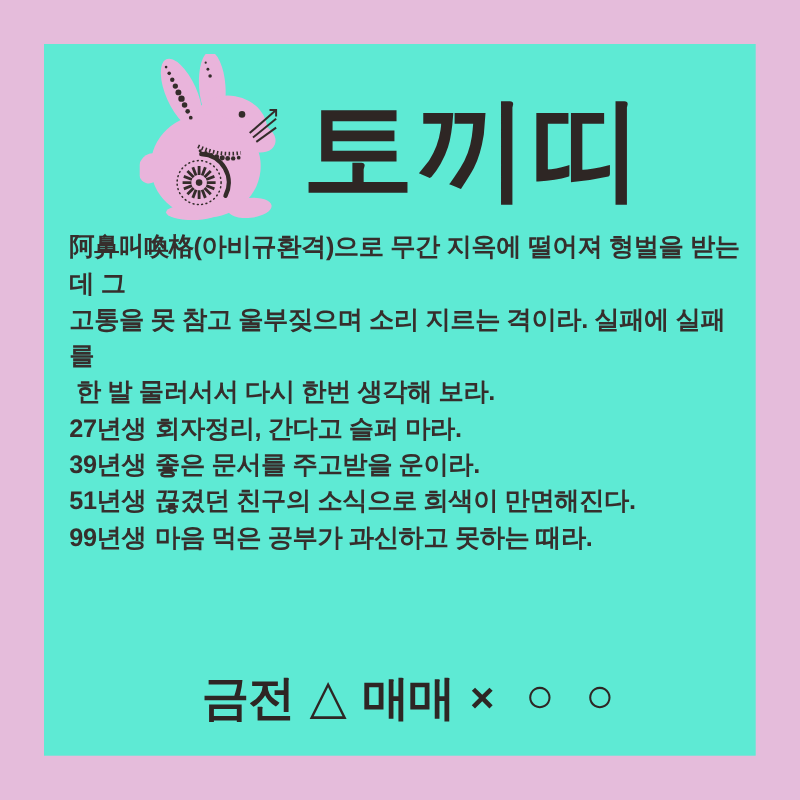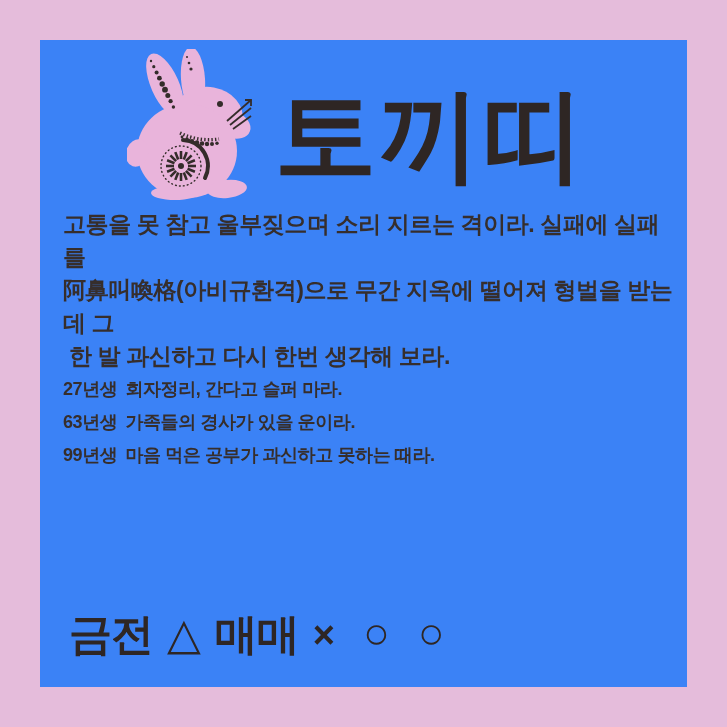--- a/index.html
+++ b/index.html
@@ -3,45 +3,45 @@
 <meta charset="utf-8">
 <style>
   html,body{margin:0;padding:0;background:#ffffff;}
   .canvas{
     position:relative;width:727px;height:727px;overflow:hidden;
     background:#e5bcdb;
     font-family:"Liberation Sans","DejaVu Sans",sans-serif;
   }
   .sheet{
     position:absolute;left:40px;top:40px;width:647px;height:647px;
-    background:#3b82f6;color:#362e2c;
+    background:#5eead4;color:#362e2c;
   }
   .header{
     position:absolute;top:0;left:0;right:0;height:168px;
     display:flex;align-items:center;justify-content:center;
   }
   .rabbit{flex:0 0 auto;margin-top:4px;margin-left:-14px;}
   .title{
     font-size:102px;font-weight:900;line-height:1;color:#2e2624;
     letter-spacing:2px;margin:22px 0 0 -4px;white-space:nowrap;
   }
   .desc{
     position:absolute;top:168px;left:23px;right:14px;
     font-size:23px;font-weight:700;line-height:33px;letter-spacing:-0.4px;
   }
   .desc-line{white-space:pre-wrap;}
   .years{
     position:absolute;top:333px;left:23px;right:14px;
-    font-size:18px;font-weight:700;line-height:33px;letter-spacing:-0.4px;
+    font-size:23px;font-weight:700;line-height:33px;letter-spacing:-0.4px;
   }
   .year-line{white-space:nowrap;}
   .year-line .year{margin-right:8px;}
   .summary{
     position:absolute;top:566px;left:0;right:0;
-    display:flex;align-items:center;
+    display:flex;justify-content:center;align-items:center;
     font-size:43px;font-weight:900;color:#2e2624;white-space:nowrap;padding-left:29px;
   }
   .summary .label{letter-spacing:-1px;}
   .summary .symbol{font-weight:400;font-size:44px;margin:0 14px;position:relative;top:-2px;}
   .summary .symbol-x{font-weight:700;font-size:38px;top:0;}
   .rabbit svg{display:block;}
 </style>
 </head>
 <body>
 
@@ -111,31 +111,34 @@
             </g>
             <circle cx="54" cy="117" r="3" fill="#342c2a" stroke="none"></circle>
             <path d="M56,91 A26,26 0 0 1 78,129" stroke-width="4" stroke-linecap="round"></path>
           </g>
         </svg>
       </div>
       <div class="title">토끼띠</div>
     </div>
 
     <div class="desc">
+      <div class="desc-line">阿鼻叫喚格(아비규환격)으로 무간 지옥에 떨어져 형벌을 받는데 그</div>
       <div class="desc-line">고통을 못 참고 울부짖으며 소리 지르는 격이라. 실패에 실패를</div>
-      <div class="desc-line">阿鼻叫喚格(아비규환격)으로 무간 지옥에 떨어져 형벌을 받는데 그</div>
-      <div class="desc-line"> 한 발 과신하고 다시 한번 생각해 보라.</div>
+      <div class="desc-line"> 한 발 물러서서 다시 한번 생각해 보라.</div>
     </div>
 
     <div class="years">
       <div class="year-line">
         <span class="year">27년생</span><span>회자정리, 간다고 슬퍼 마라.</span>
       </div>
       <div class="year-line">
-        <span class="year">63년생</span><span>가족들의 경사가 있을 운이라.</span>
+        <span class="year">39년생</span><span>좋은 문서를 주고받을 운이라.</span>
+      </div>
+      <div class="year-line">
+        <span class="year">51년생</span><span>끊겼던 친구의 소식으로 희색이 만면해진다.</span>
       </div>
       <div class="year-line">
         <span class="year">99년생</span><span>마음 먹은 공부가 과신하고 못하는 때라.</span>
       </div>
     </div>
 
     <div class="summary">
       <span class="label">금전</span>
       <span class="symbol">△</span>
       <span class="label">매매</span>

